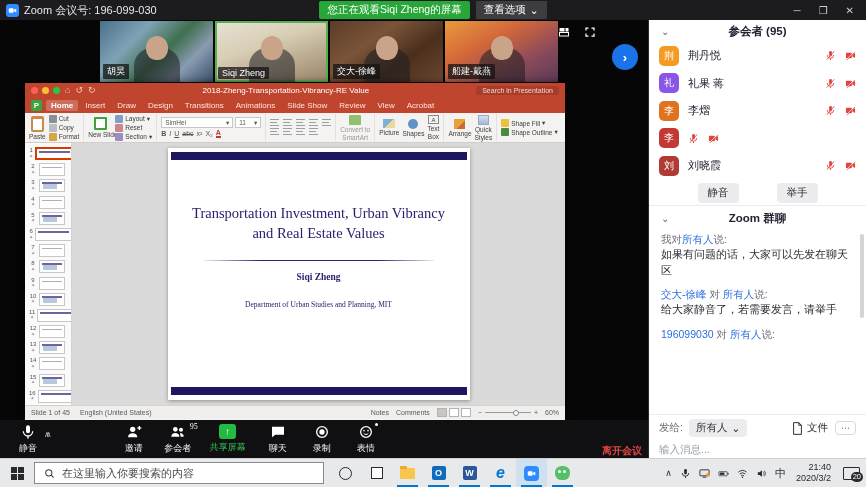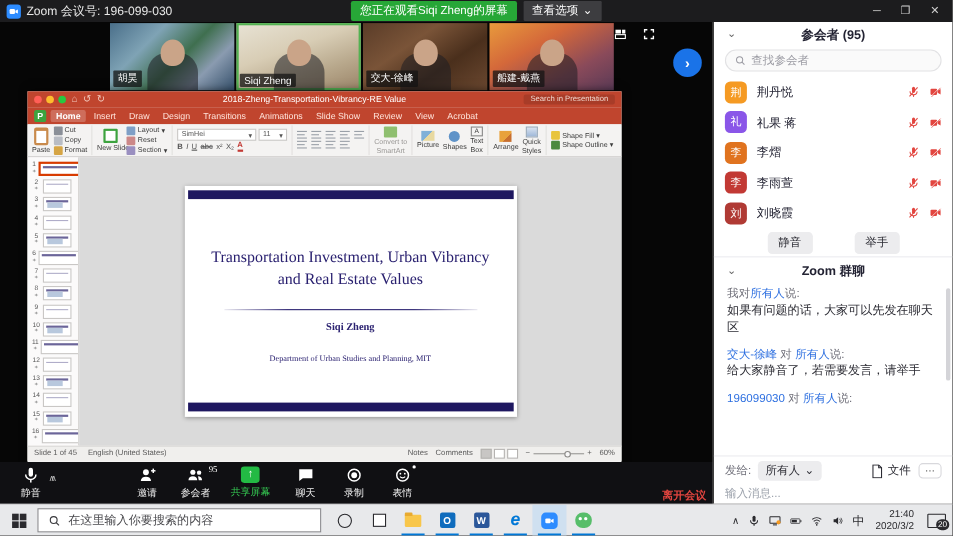--- a/index.html
+++ b/index.html
@@ -86,21 +86,21 @@
   .tleft { display:flex; flex-direction:column; align-items:center; width:8px; }
   .tnum { font-size:6px; color:#555; line-height:1.1; }
   .tstar { font-size:5px; color:#999; line-height:1; }
   .tbox { width:26px; height:13px; background:#fff; border:1px solid #c9c7c5; position:relative; }
   .thumb-row.sel .tbox { border:2px solid #d83b01; }
   .tbox::before { content:""; position:absolute; left:2px; right:2px; top:2px; height:2px; background:#3a3177; opacity:.75; }
   .tbox.v1::before,.tbox.v3::before { height:1px; top:3px; opacity:.4; }
   .tbox.v2::after,.tbox.v4::after { content:""; position:absolute; left:3px; bottom:2px; width:14px; height:5px; background:#b8c8dd; }
   .slide-col { flex:1; display:flex; flex-direction:column; }
   .slide-area { flex:1; background:#dadada; display:flex; align-items:center; justify-content:center; }
-  .slide { position:relative; width:302px; height:210px; background:#fff; box-shadow:0 1px 4px rgba(0,0,0,.35); font-family:"Liberation Serif","DejaVu Serif",serif; color:#241c6b; }
+  .slide { position:relative; width:302px; height:252px; background:#fff; box-shadow:0 1px 4px rgba(0,0,0,.35); font-family:"Liberation Serif","DejaVu Serif",serif; color:#241c6b; }
   .slide-bar { position:absolute; left:3px; right:3px; height:8px; background:#1e1760; }
   .slide-bar.top{top:4px} .slide-bar.bot{bottom:5px}
   .slide-title { position:absolute; top:56px; left:14px; right:14px; text-align:center; font-size:14.5px; line-height:1.35; color:#2a2170; }
   .slide-divider { position:absolute; top:112px; left:36px; right:36px; height:1px; background:linear-gradient(90deg,rgba(42,33,112,.1),#2a2170 25%,#2a2170 75%,rgba(42,33,112,.1)); }
   .slide-author { position:absolute; top:124px; left:0; right:0; text-align:center; font-size:9.5px; font-weight:bold; color:#2a2170; }
   .slide-dept { position:absolute; top:152px; left:0; right:0; text-align:center; font-size:7.5px; color:#2a2170; }
   .notes-pane { height:42px; background:#fff; border-top:1px solid #cfcdcb; padding:8px 0 0 30px; }
   .notes-ph { font-size:7.5px; color:#8a8a8a; }
   
   .ppt-status { height:14px; background:#f0efed; border-top:1px solid #d5d3d1; display:flex; align-items:center; font-size:7px; color:#5a5a5a; padding:0 6px; gap:10px; }
@@ -157,21 +157,21 @@
   .cf-file svg { width:11px; height:13px; }
   .cf-more { border:1px solid #d8d8dc; background:#fff; border-radius:4px; font-size:9px; color:#555; padding:1px 5px; }
   .cf-input { border:none; outline:none; width:100%; font-size:10.5px; margin-top:6px; color:#333; font-family:inherit; }
   .cf-input::placeholder { color:#9aa0aa; }
 
   
   .taskbar { position:absolute; left:0; bottom:0; width:866px; height:29px; background:#e8e9eb; border-top:1px solid #d0d0d2; display:flex; align-items:stretch; }
   .win-btn { width:34px; display:flex; align-items:center; justify-content:center; }
   .win-logo { width:13px; height:13px; display:grid; grid-template-columns:6px 6px; grid-template-rows:6px 6px; gap:1px; }
   .win-logo i { background:#2a2a2e; }
-  .tsearch { width:258px; margin:3px 0; background:#fff; border:1px solid #8a8a8e; display:flex; align-items:center; gap:7px; padding:0 9px; }
+  .tsearch { width:290px; margin:3px 0; background:#fff; border:1px solid #8a8a8e; display:flex; align-items:center; gap:7px; padding:0 9px; }
   .tsearch svg { width:11px; height:11px; }
   .tsearch input { border:none; outline:none; font-size:11px; width:200px; color:#333; font-family:inherit; background:transparent; }
   .tsearch input::placeholder { color:#4a4a4e; }
   .ticons { display:flex; align-items:stretch; margin-left:6px; }
   .ticon { width:31px; display:flex; align-items:center; justify-content:center; position:relative; }
   .ticon.running::after { content:""; position:absolute; left:5px; right:5px; bottom:0; height:2px; background:#0078d7; }
   .ticon.active { background:#cfe0f0; }
   .ti-cortana { width:13px; height:13px; border:1.5px solid #2a2a2e; border-radius:50%; }
   .ti-taskview { width:12px; height:12px; border:1.5px solid #2a2a2e; position:relative; background:#fff; }
   .ti-folder { width:15px; height:11px; background:#f8c64a; border-radius:1px; position:relative; }
@@ -644,29 +644,20 @@
       </div>
       <div class="leave-btn">离开会议</div>
     </div>
   </div>
 
   <div class="sidebar">
     <div class="sb-header">
       <span class="sb-chev">⌄</span>
       <span>参会者 (95)</span>
     </div>
-    <div class="sb-search-wrap">
-      <div class="sb-search">
-        <svg viewBox="0 0 16 16">
-            <circle cx="7" cy="7" r="4.5" fill="none" stroke="#9a9aa2" stroke-width="1.5"></circle>
-            <line x1="10.5" y1="10.5" x2="14" y2="14" stroke="#9a9aa2" stroke-width="1.5"></line>
-          </svg>
-        <input type="text" placeholder="查找参会者" style="">
-      </div>
-    </div>
     <div class="plist" style="position:relative">
       <div class="prow">
         <span class="avatar" style="background:#f59a23">荆</span>
         <span class="pname">荆丹悦</span>
         <span class="picons">
           <svg viewBox="0 0 24 24">
               <rect x="9" y="2" width="6" height="12" rx="3" fill="#e2453f"></rect>
               <path d="M5 11a7 7 0 0 0 14 0" fill="none" stroke="#e2453f" stroke-width="2"></path>
               <rect x="11" y="18" width="2" height="4" fill="#e2453f"></rect>
               <line x1="4" y1="21" x2="20" y2="3" stroke="#e2453f" stroke-width="2"></line>
@@ -710,21 +701,20 @@
           <svg viewBox="0 0 24 24">
               <rect x="2" y="6" width="13" height="12" rx="2" fill="#e2453f"></rect>
               <path d="M16 10l6-3.5v11L16 14z" fill="#e2453f"></path>
               <line x1="3" y1="21" x2="21" y2="3" stroke="#fff" stroke-width="1.5"></line>
               <line x1="4" y1="22" x2="22" y2="4" stroke="#e2453f" stroke-width="1.5"></line>
             </svg>
         </span>
       </div>
       <div class="prow">
         <span class="avatar" style="background:#c23934">李</span>
-        <span class="pname">李雨萱</span>
         <span class="picons">
           <svg viewBox="0 0 24 24">
               <rect x="9" y="2" width="6" height="12" rx="3" fill="#e2453f"></rect>
               <path d="M5 11a7 7 0 0 0 14 0" fill="none" stroke="#e2453f" stroke-width="2"></path>
               <rect x="11" y="18" width="2" height="4" fill="#e2453f"></rect>
               <line x1="4" y1="21" x2="20" y2="3" stroke="#e2453f" stroke-width="2"></line>
             </svg>
           <svg viewBox="0 0 24 24">
               <rect x="2" y="6" width="13" height="12" rx="2" fill="#e2453f"></rect>
               <path d="M16 10l6-3.5v11L16 14z" fill="#e2453f"></path>

